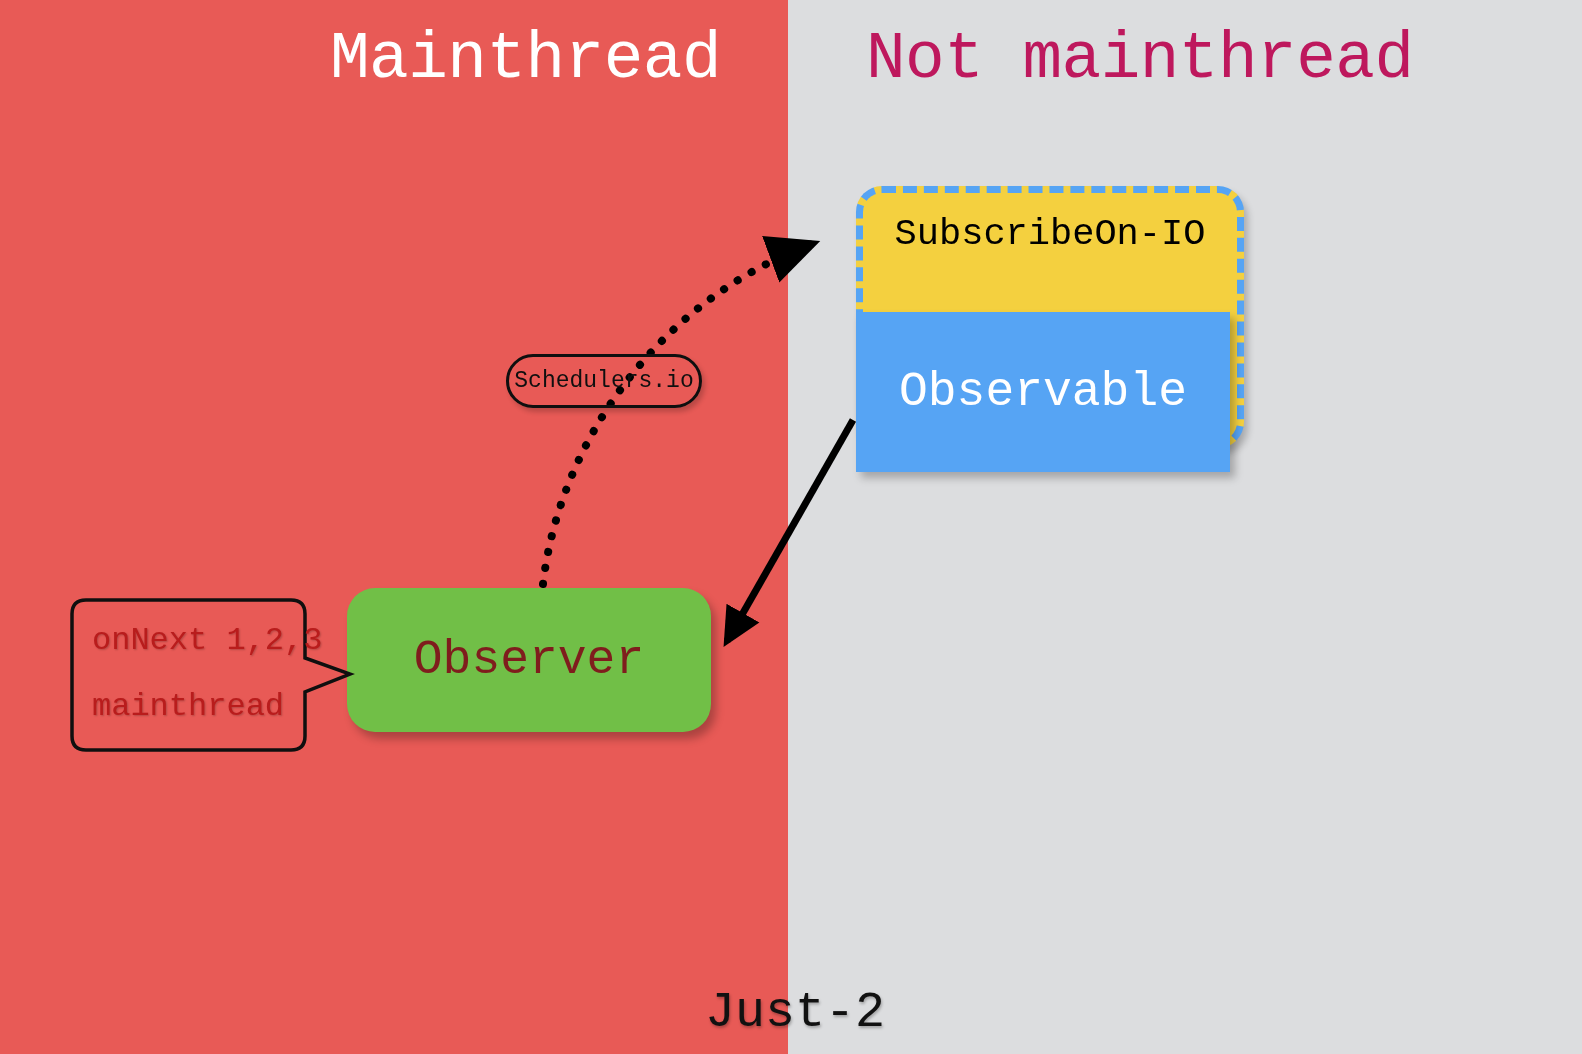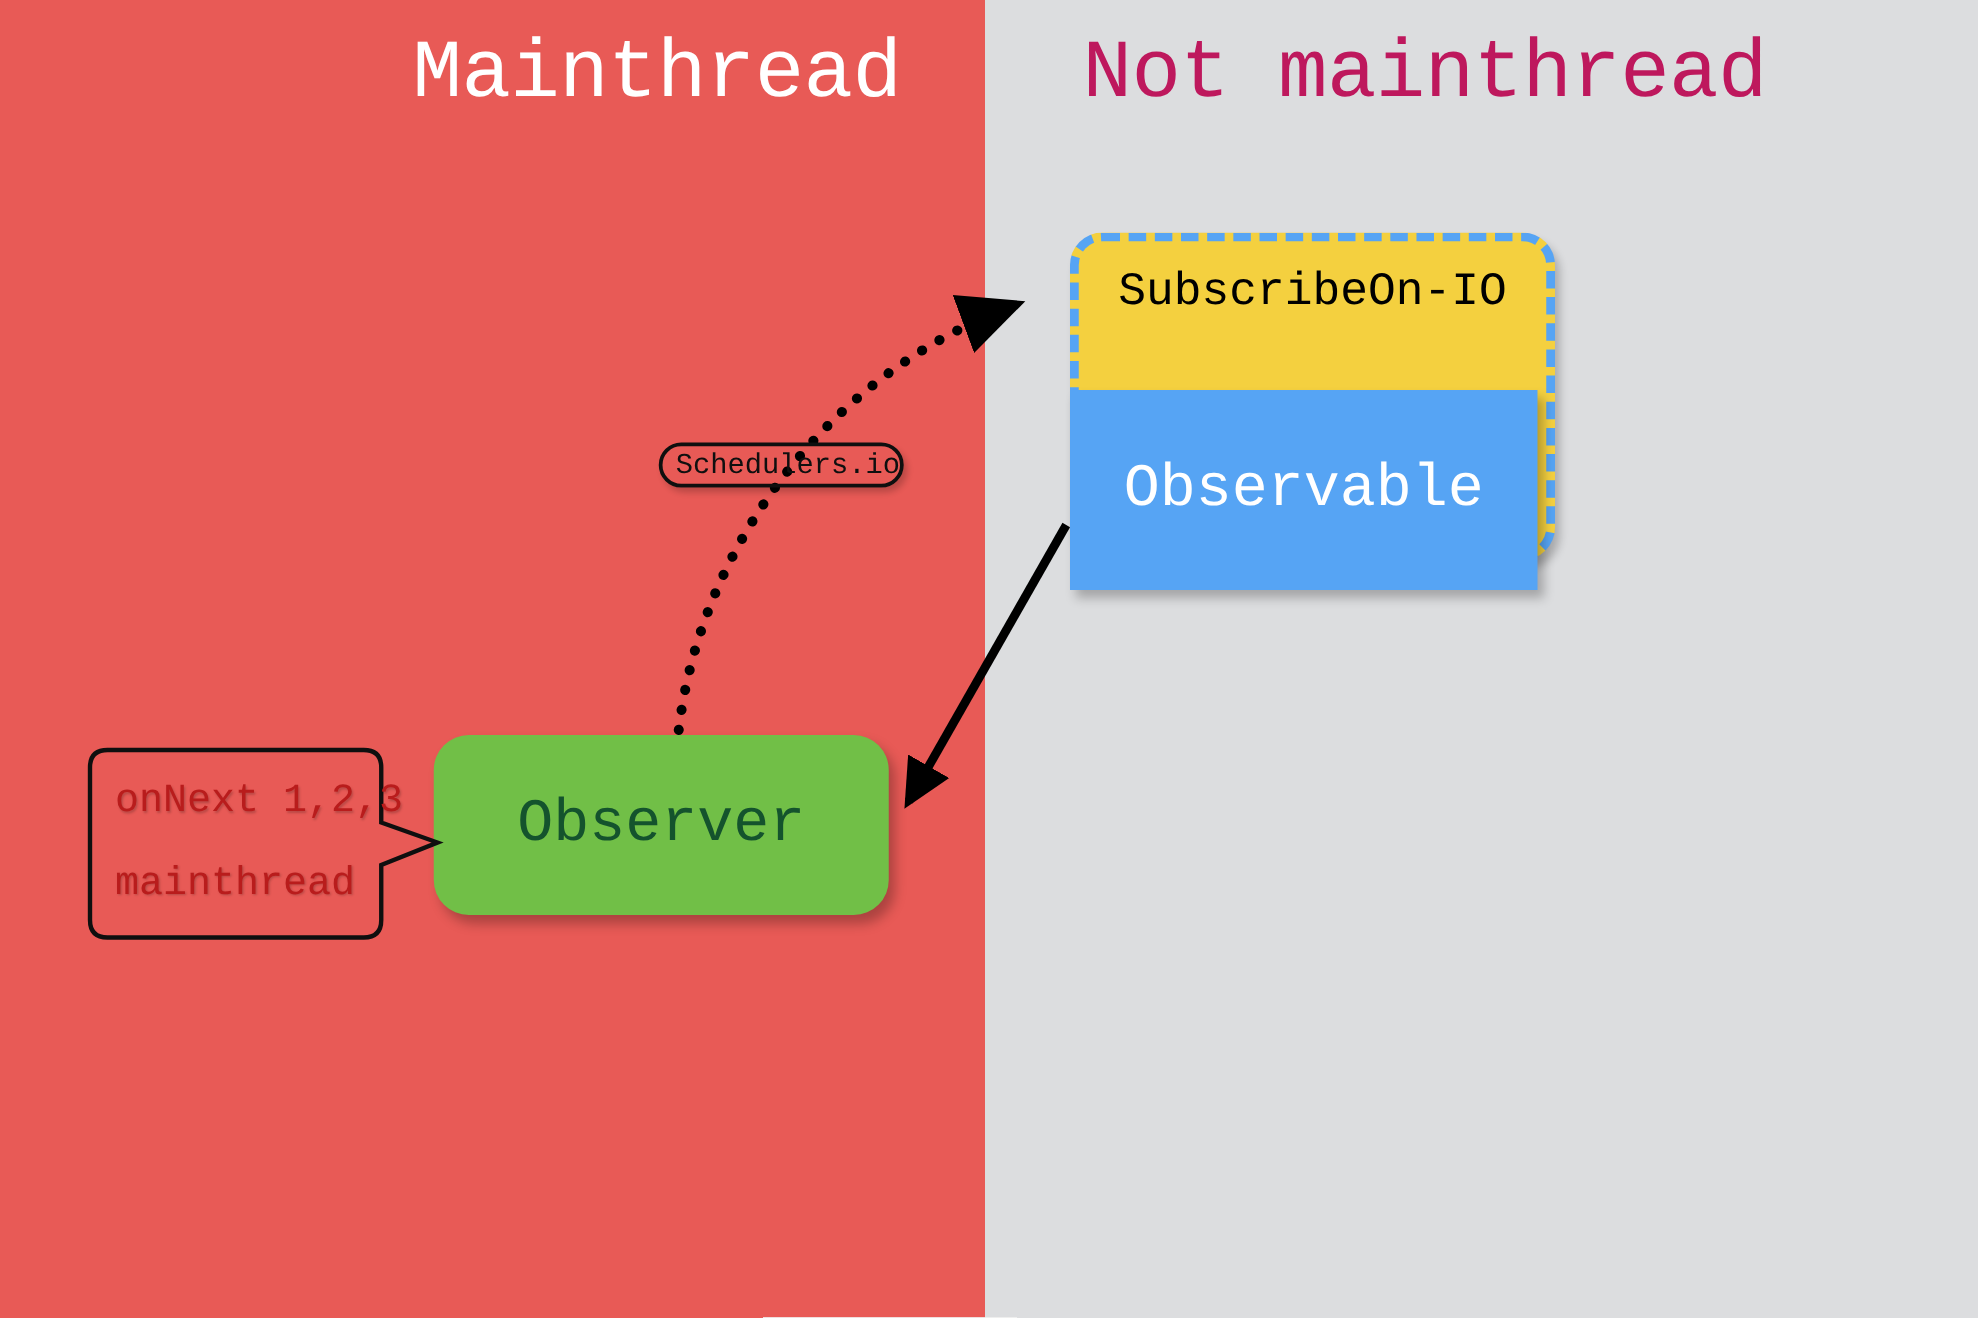--- a/index.html
+++ b/index.html
@@ -113,21 +113,21 @@
     height: 144px;
     background: #71bf47;
     border-radius: 28px;
     box-shadow: 5px 7px 9px rgba(0,0,0,0.26);
     display: flex;
     align-items: center;
     justify-content: center;
   }
   #observer-label {
     font-size: 48px;
-    color: #14532d;
+    color: #7f1d1d;
     white-space: nowrap;
   }
 
   
   #callout-events {
     position: absolute;
     left: 70px;
     top: 584px;
     width: 285px;
     height: 178px;
@@ -149,29 +149,28 @@
     position: absolute;
     box-sizing: border-box;
     display: flex;
     align-items: center;
     justify-content: center;
     text-align: center;
     color: #0f0f0f;
     box-shadow: 3px 4px 5px rgba(0,0,0,0.2);
   }
   #pill-schedulers-io {
-    left: 527px;
+    left: 506px;
     top: 354px;
     width: 196px;
-    height: 36px;
+    height: 54px;
     border: 3px solid #0f0f0f;
     border-radius: 27px;
     background: transparent;
     font-size: 23px;
-    justify-content: flex-end;
   }
   #pill-android-scheduler {
     left: 653px;
     top: 492px;
     width: 248px;
     height: 78px;
     border: 5px dotted #0f0f0f;
     border-radius: 39px;
     background: rgba(255,255,255,0.22);
     font-size: 23px;
@@ -243,14 +242,15 @@
     <path d="M 543 584 C 560 440 660 300 812 244" fill="none" stroke="#000000" stroke-width="8" stroke-linecap="round" stroke-dasharray="0.2 16" marker-end="url(#arrowhead-dotted)"></path>
 
     <line x1="853" y1="420" x2="727" y2="641" stroke="#000000" stroke-width="7" stroke-linecap="butt" marker-end="url(#arrowhead-solid)"></line>
   </svg>
 
   <div class="pill" id="pill-schedulers-io">
     <span>Schedulers.io</span>
   </div>
 
 
+  <div id="caption-just">Just-2</div>
 
 </div>
 
 </body></html>

